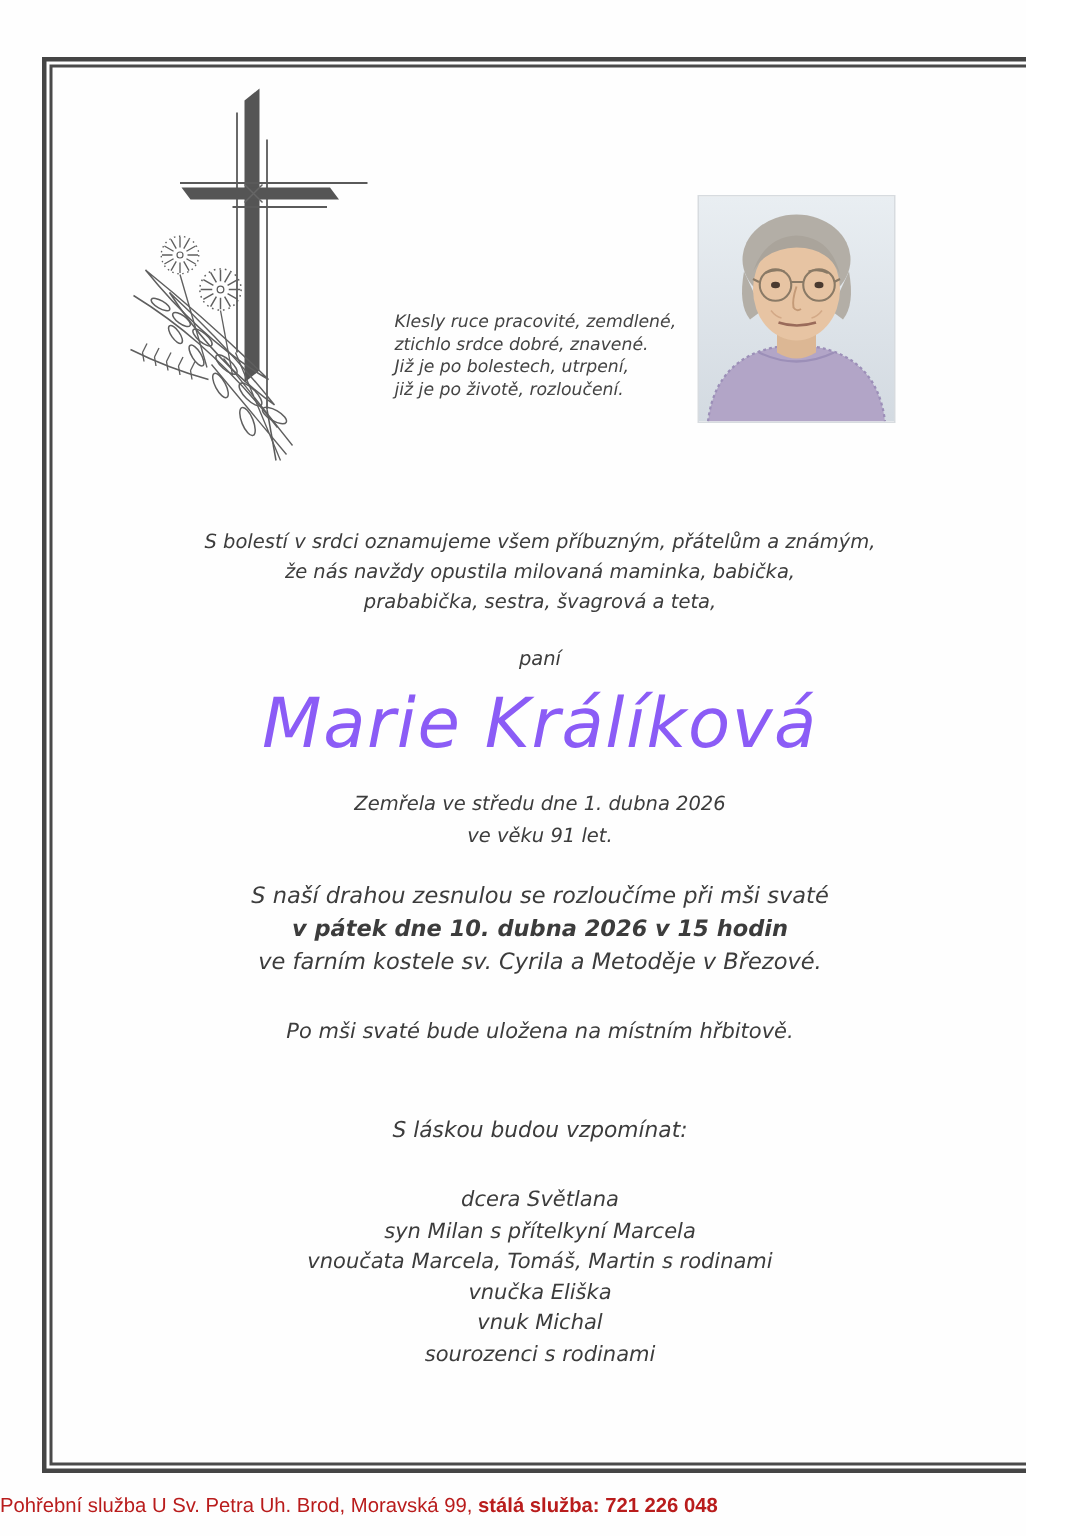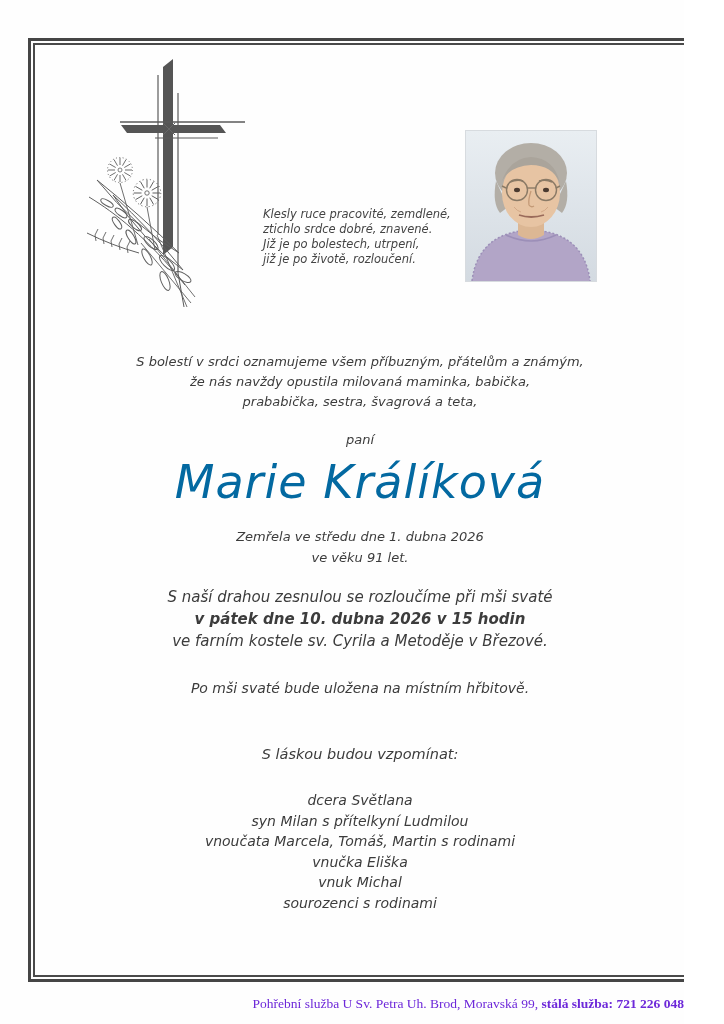--- a/index.html
+++ b/index.html
@@ -30,33 +30,33 @@
   }
   .photo{
     position:absolute;left:431px;top:86px;
     width:130px;height:150px;
     outline:1px solid #d7dbdf;
   }
   .announce{font-size:13px;line-height:20px;margin-top:7px;}
   .pani{font-size:13px;margin-top:18px;line-height:20px;text-align:center;}
   .name{
     font-size:46px;line-height:64px;font-weight:normal;
-    color:#0369a1;letter-spacing:1px;margin:0;
+    color:#8b5cf6;letter-spacing:1px;margin:0;
   }
   .death{font-size:13px;line-height:21px;margin-top:12px;text-align:center;}
   .farewell{font-size:15px;line-height:22px;margin-top:18px;}
   .farewell .bold-line{font-weight:bold;}
   .burial{font-size:14px;line-height:20px;margin-top:26px;}
   .remember{font-size:14.5px;line-height:20px;margin-top:46px;}
   .mourners{font-size:14px;line-height:20.5px;margin-top:26px;}
   .footer{
     position:absolute;left:0;right:0;top:996px;
-    text-align:right;
-    font-family:Liberation Serif, serif;
-    font-size:13.5px;color:#6d28d9;font-style:normal;
+    text-align:left;
+    font-family:Liberation Sans, sans-serif;
+    font-size:13.5px;color:#b91c1c;font-style:normal;
   }
   .footer .bold{font-weight:bold;}
   .line{display:block;}
 </style>
 </head>
 <body>
 
 <div class="sheet">
   <div class="frame">
     <div class="frame-inner">
@@ -185,21 +185,21 @@
           <span class="line bold-line">v pátek dne 10. dubna 2026 v 15 hodin</span>
           <span class="line">ve farním kostele sv. Cyrila a Metoděje v Březové.</span>
         </div>
 
         <div class="burial">Po mši svaté bude uložena na místním hřbitově.</div>
 
         <div class="remember">S láskou budou vzpomínat:</div>
 
         <div class="mourners">
           <span class="line">dcera Světlana</span>
-          <span class="line">syn Milan s přítelkyní Ludmilou</span>
+          <span class="line">syn Milan s přítelkyní Marcela</span>
           <span class="line">vnoučata Marcela, Tomáš, Martin s rodinami</span>
           <span class="line">vnučka Eliška</span>
           <span class="line">vnuk Michal</span>
           <span class="line">sourozenci s rodinami</span>
         </div>
 
       </div>
     </div>
   </div>
 

